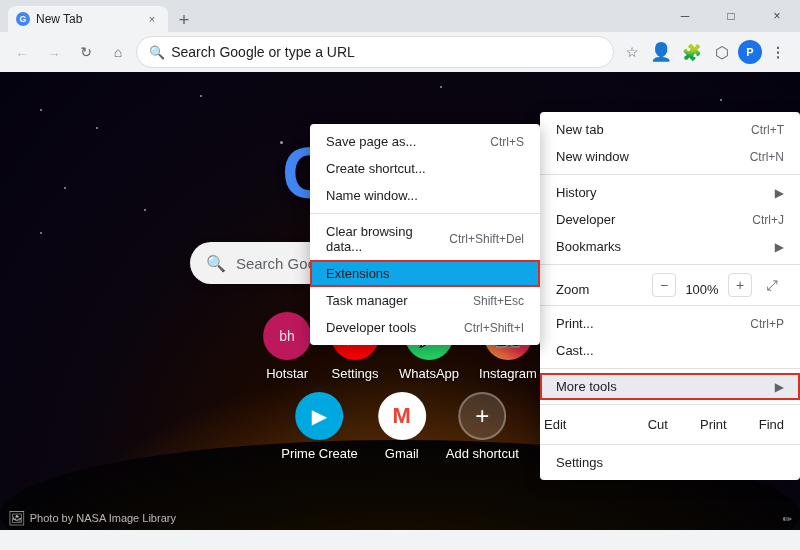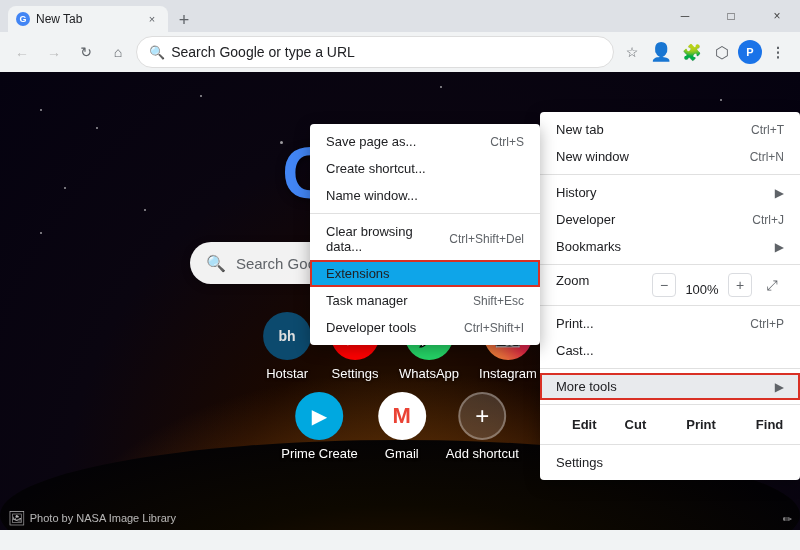--- a/index.html
+++ b/index.html
@@ -304,21 +304,21 @@
       color: #202124;
       font-size: 13px;
       position: relative;
     }
     .menu-item-label { flex: 1; }
     .menu-shortcut { color: #5f6368; font-size: 12px; margin-left: auto; }
     .menu-arrow { color: #5f6368; margin-left: 8px; font-size: 12px; }
     .menu-divider { height: 1px; background: #e0e0e0; margin: 4px 0; }
     .zoom-row {
       display: flex;
-      align-items: flex-start;
+      align-items: flex-end;
       padding: 4px 16px;
     }
     .zoom-label { flex: 1; font-size: 13px; color: #202124; }
     .zoom-controls {
       display: flex;
       align-items: center;
       gap: 8px;
     }
     .zoom-btn {
       width: 24px;
@@ -354,23 +354,22 @@
       box-shadow: 0 4px 16px rgba(0,0,0,0.3);
       border-radius: 4px;
       z-index: 101;
       padding: 4px 0;
     }
 
     
     .edit-row {
       display: flex;
       align-items: center;
-      padding: 4px 32px;
-      gap: 16px;
-      font-weight: bold;
+      padding: 4px 4px;
+      gap: 8px;
     }
     .edit-label { font-size: 13px; color: #202124; flex: 1; }
     .edit-btn {
       padding: 4px 12px;
       border-radius: 4px;
       cursor: pointer;
       font-size: 13px;
       color: #202124;
     }
 
@@ -450,21 +449,21 @@
     <span class="g">G</span><span class="o1">o</span><span class="o2">o</span><span class="gl">g</span><span class="e">l</span><span style="color:#ea4335">e</span>
   </div>
 
   <div class="search-bar">
     <span class="search-icon-inner">🔍</span>
     <span class="search-text">Search Google or type a URL</span>
   </div>
 
   <div class="shortcuts-row">
     <div class="shortcut">
-      <div class="shortcut-icon" style="background:#0c4a6e;color:#e0e0e0;font-size:14px;font-weight:bold;">bh</div>
+      <div class="shortcut-icon" style="background:#be185d;color:#e0e0e0;font-size:14px;font-weight:normal;">bh</div>
       <span class="shortcut-label">Hotstar</span>
     </div>
     <div class="shortcut">
       <div class="shortcut-icon" style="background:#ff0000;color:white;font-size:20px;">▶</div>
       <span class="shortcut-label">Settings</span>
     </div>
     <div class="shortcut">
       <div class="shortcut-icon" style="background:#25d366;color:white;font-size:22px;">💬</div>
       <span class="shortcut-label">WhatsApp</span>
     </div>

